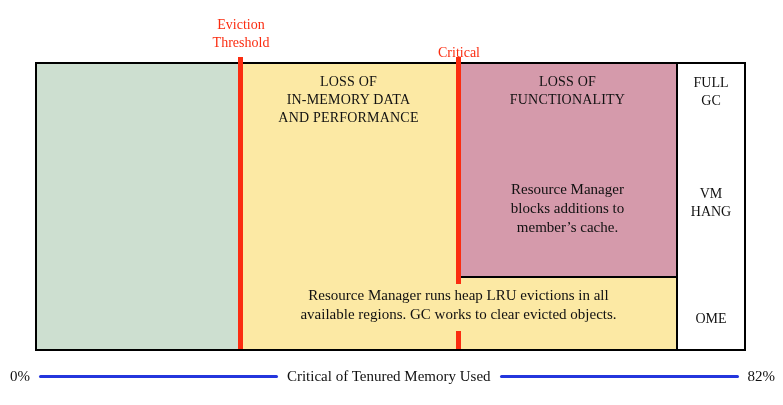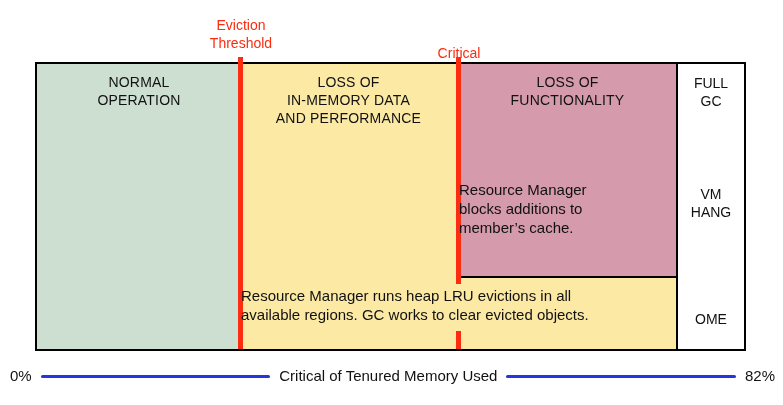--- a/index.html
+++ b/index.html
@@ -1,18 +1,18 @@
 <!DOCTYPE html>
 <html><head>
 <meta charset="utf-8">
 <style>
   html, body { margin: 0; padding: 0; background: #fff; }
   .canvas {
     position: relative; width: 783px; height: 402px; background: #fff;
-    font-family: Liberation Sans, sans-serif;
+    font-family: Liberation Serif, serif;
     color: #111; overflow: hidden;
   }
   .pre { white-space: pre-line; }
 
   
   .box {
     position: absolute; left: 35px; top: 62px; width: 711px; height: 289px;
     border: 2px solid #000; background: #fff; box-sizing: border-box;
   }
   .region { position: absolute; top: 0; bottom: 0; }
@@ -33,21 +33,21 @@
 
   
   .zone-title {
     position: absolute; text-align: center; font-size: 14px;
     line-height: 18px; letter-spacing: .2px; color: #111;
   }
   .t-normal   { left: 0;     width: 204px; top: 9px; }
   .t-inmem    { left: 204px; width: 215px; top: 9px; }
   .t-func     { left: 422px; width: 217px; top: 9px; }
   .zone-note {
-    position: absolute; font-size: 15px;
+    position: absolute; text-align: center; font-size: 15px;
     line-height: 19px; color: #111;
   }
   .n-pink  { left: 422px; width: 217px; top: 116px; }
   .n-strip { left: 204px; width: 435px; top: 222px; }
 
   .col-label {
     position: absolute; left: 0; width: 66px; text-align: center;
     font-size: 14px; line-height: 18px; color: #111;
   }
   .l-fullgc { top: 10px; }
@@ -91,22 +91,20 @@
 GC</div>
       <div class="col-label l-vmhang pre">VM
 HANG</div>
       <div class="col-label l-ome pre">OME</div>
     </div>
 
     <div class="vline vline-eviction" style="background-color: rgb(251, 44, 16);"></div>
     <div class="vline vline-critical-upper" style="background-color: rgb(251, 44, 16);"></div>
     <div class="vline vline-critical-lower" style="background-color: rgb(251, 44, 16);"></div>
 
-    <div class="zone-title t-normal pre">NORMAL
-OPERATION</div>
     <div class="zone-title t-inmem pre">LOSS OF
 IN-MEMORY DATA
 AND PERFORMANCE</div>
     <div class="zone-title t-func pre">LOSS OF
 FUNCTIONALITY</div>
     <div class="zone-note n-pink pre">Resource Manager
 blocks additions to
 member’s cache.</div>
     <div class="zone-note n-strip pre">Resource Manager runs heap LRU evictions in all
 available regions. GC works to clear evicted objects.</div>

